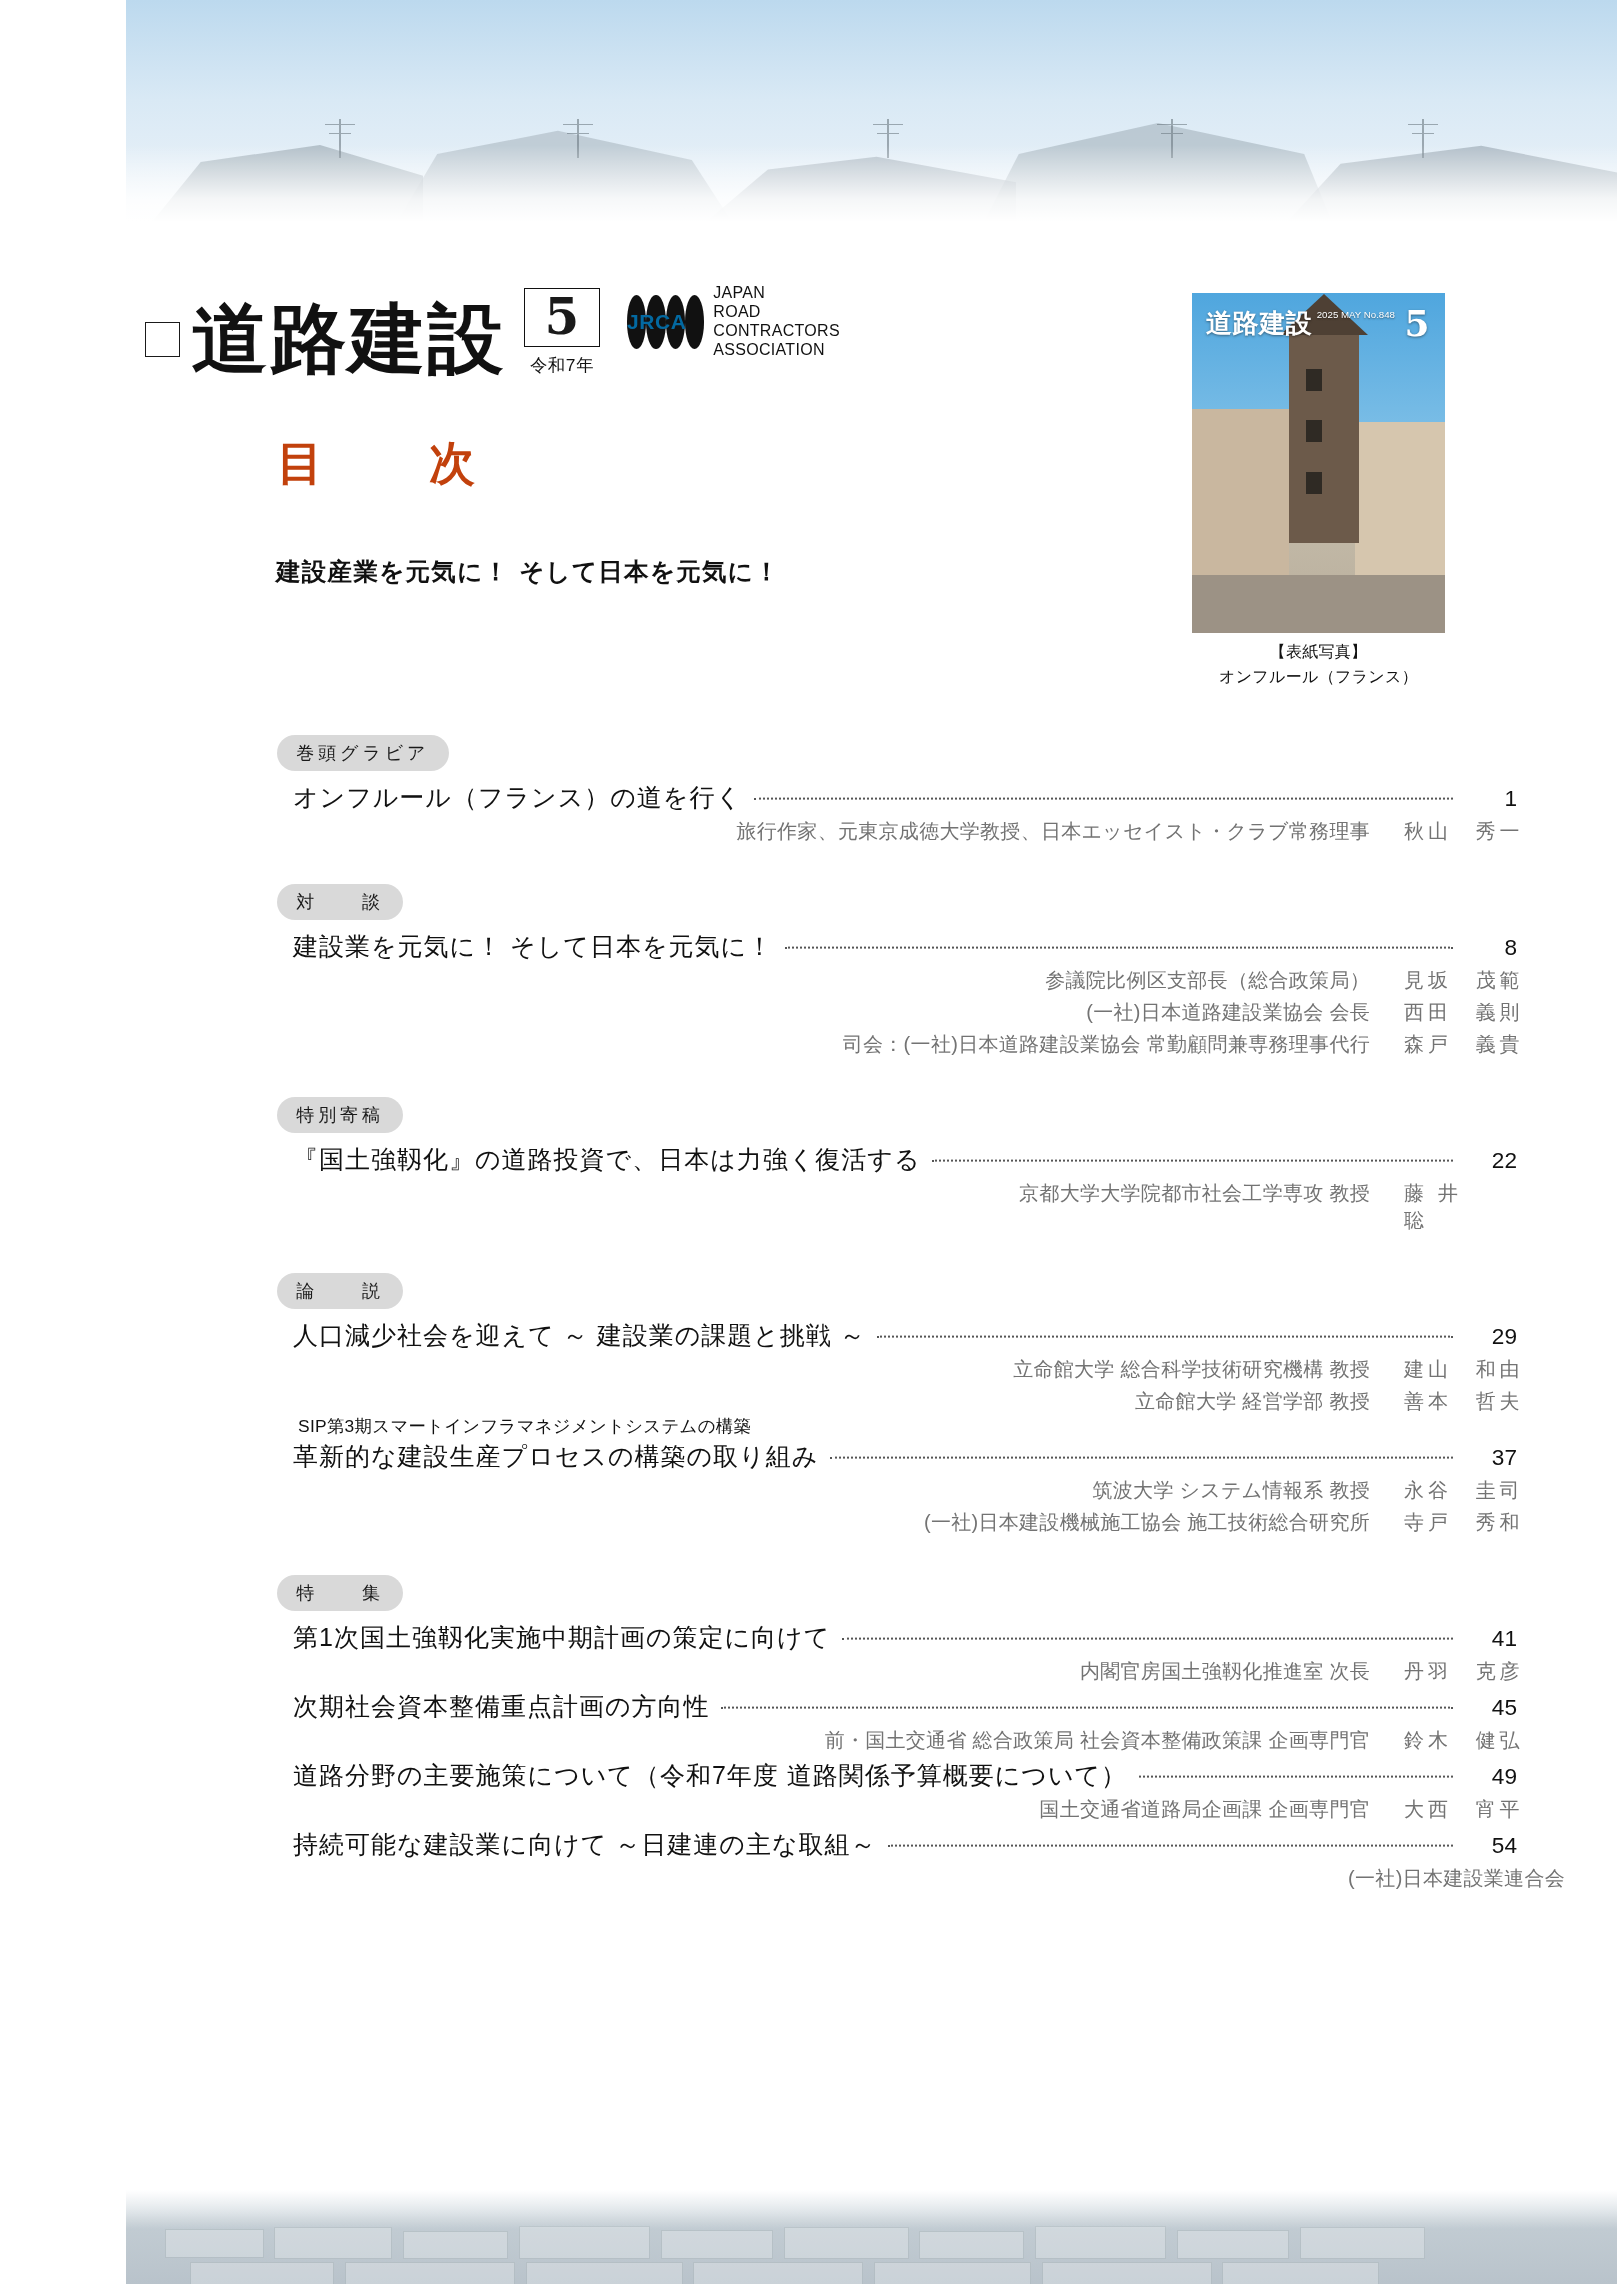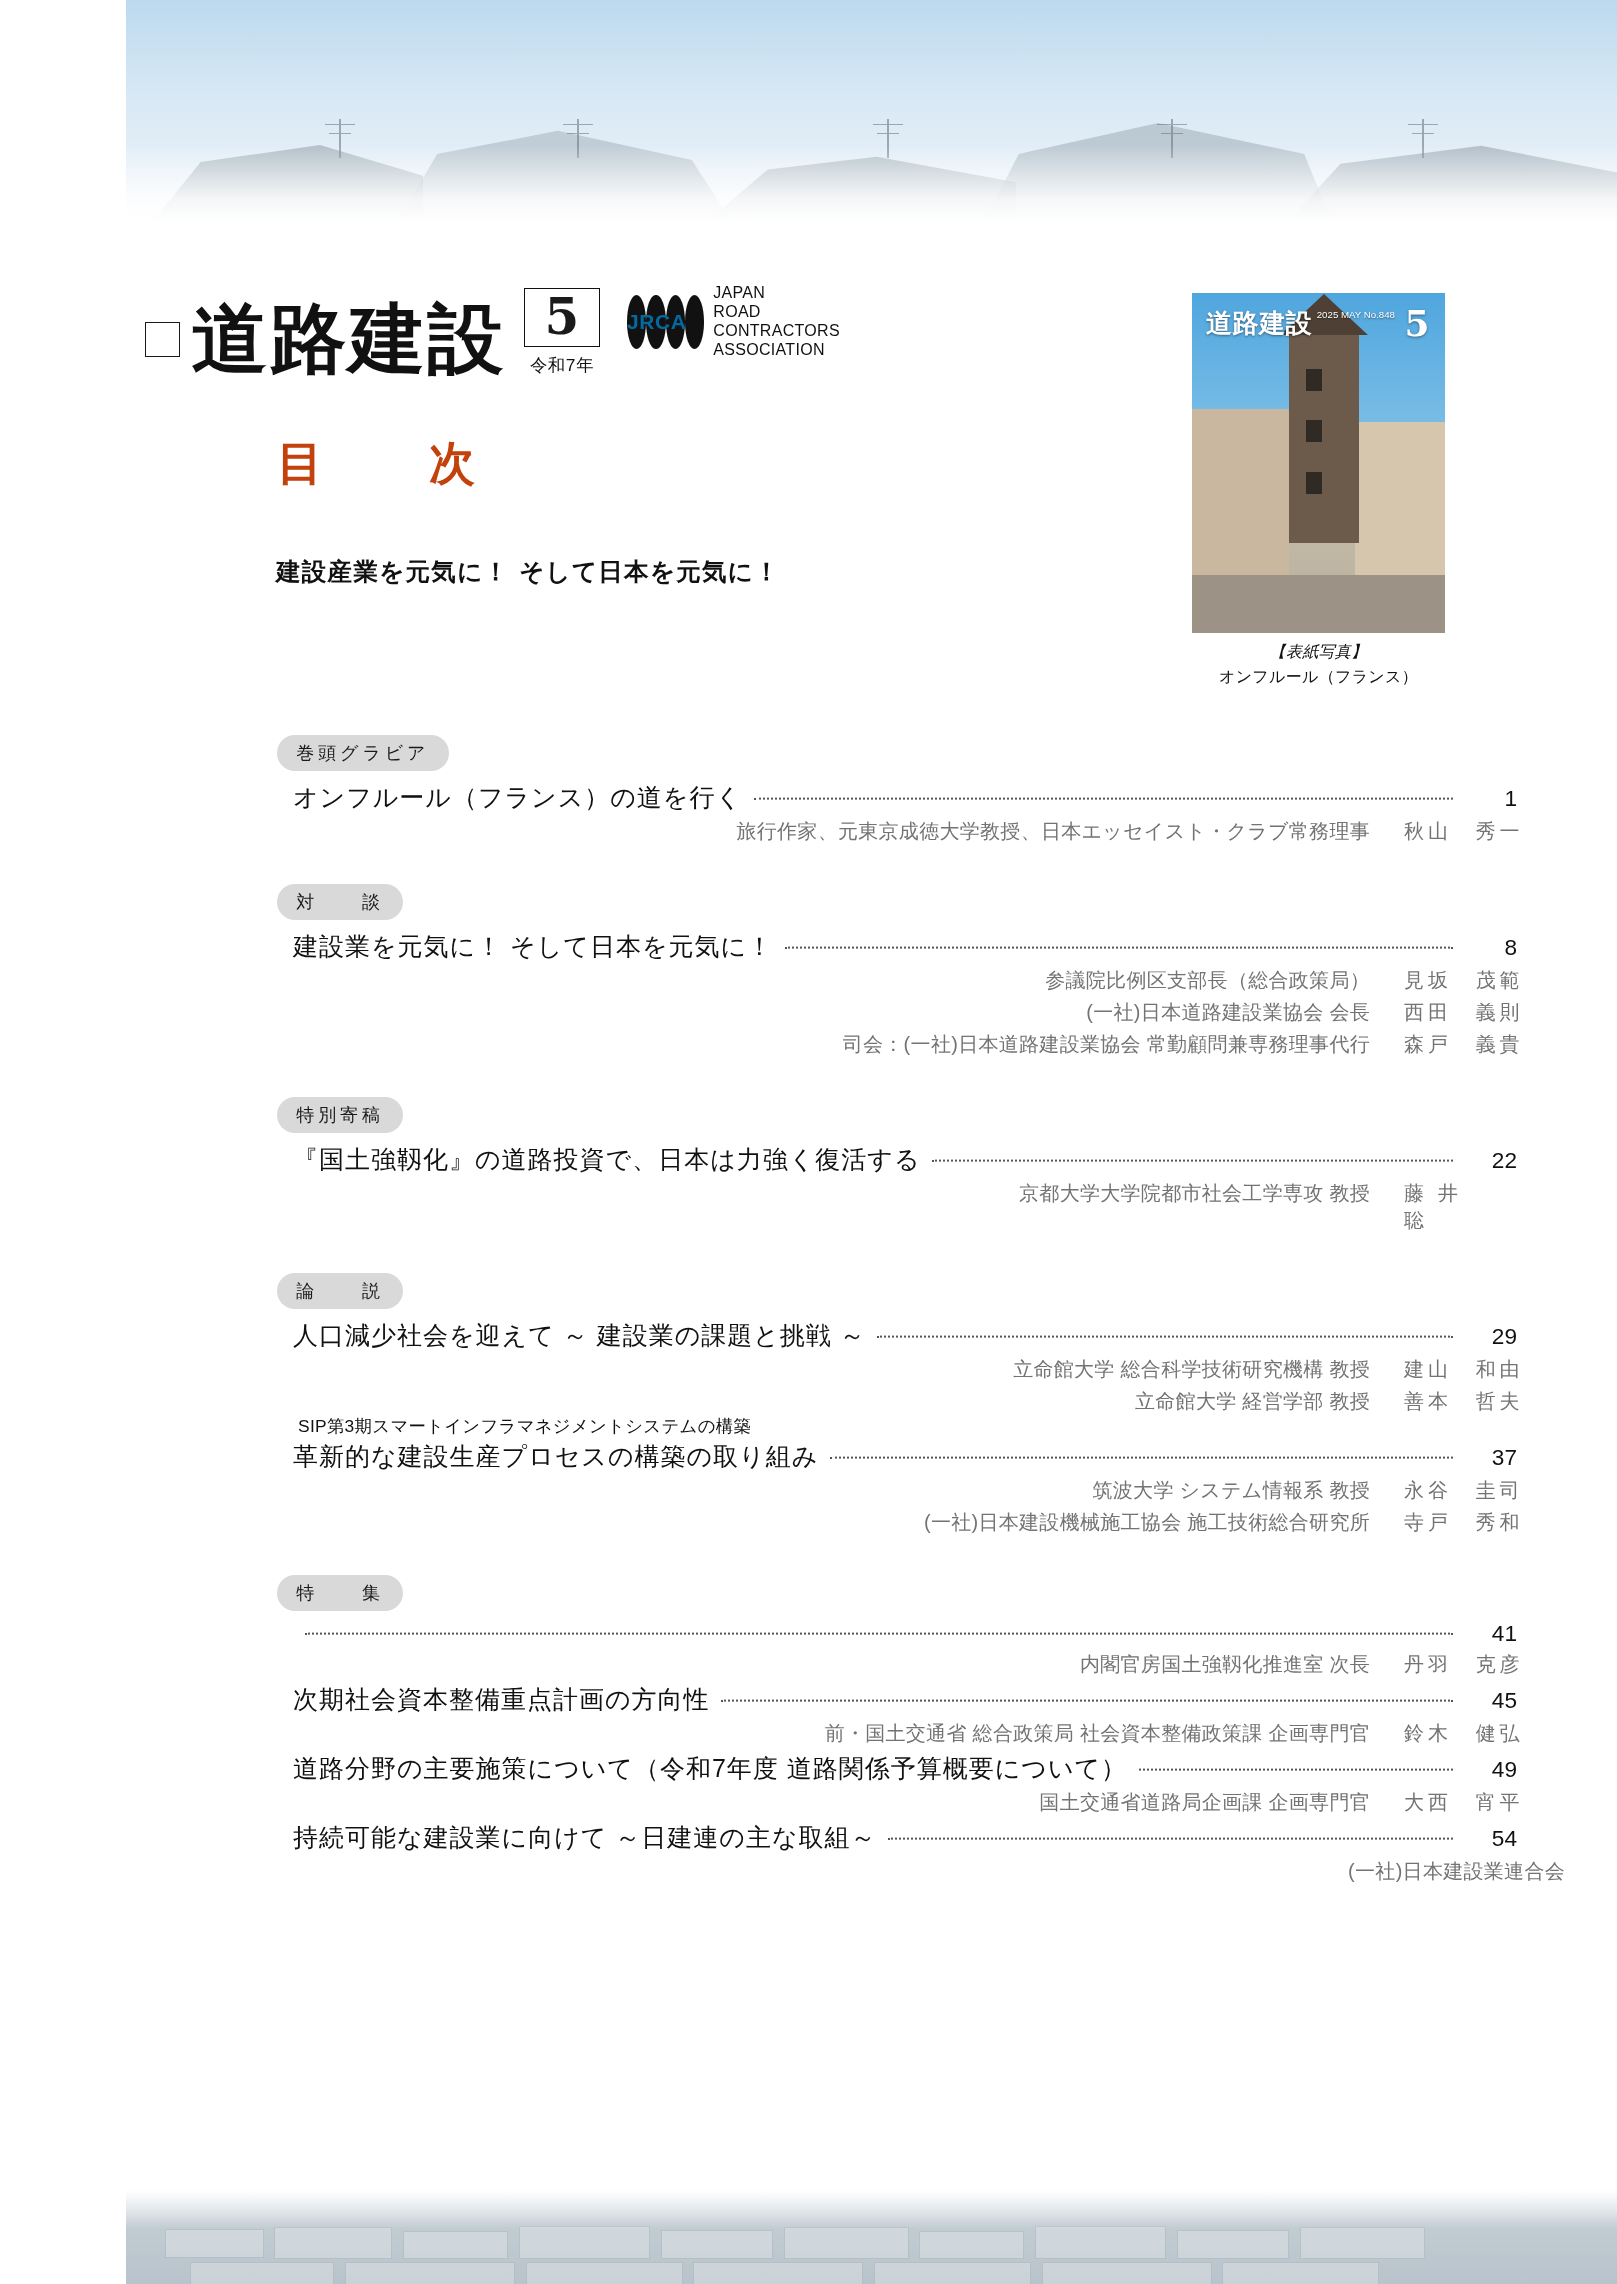--- a/index.html
+++ b/index.html
@@ -197,21 +197,21 @@
   .cover .num-mini {
     position:absolute; right:15.5px; top:9px;
     font-family:"DejaVu Serif","Liberation Serif",serif; font-weight:700; font-size:36px; color:#ffffff;
     text-shadow: 0 1.3px 2.6px rgba(0,0,0,.45);
   }
   .cover .meta-mini {
     position:absolute; right:50px; top:15.5px; font-size:9.7px; color:#ffffff; line-height:1.25;
     text-align:right; text-shadow: 0 0.6px 1.9px rgba(0,0,0,.5);
   }
   .cover-cap1 {
-    margin-top: 9px; text-align: center; font-size: 16px; color: #111; letter-spacing: 0.3px; font-style: italic;
+    margin-top: 9px; text-align: center; font-size: 16px; color: #111; letter-spacing: 0.3px;
   }
   .cover-cap2 {
     margin-top: 3.9px; text-align: center; font-size: 16px; color: #111; letter-spacing: 0.3px;
   }
 
   
   .toc {
     position: absolute; left: 0; top: 735px; width: 1617px;
   }
   .section { margin-bottom: 0; }
@@ -434,20 +434,21 @@
       </div>
     </div>
   </div>
 
   <div class="gap-md"></div>
 
   <div class="section">
     <div class="sec-label">特　　集</div>
 
     <div class="entry">
+      <span class="title">第1次国土強靱化実施中期計画の策定に向けて</span>
       <span class="leader"></span>
       <span class="page">41</span>
     </div>
     <div class="authors">
       <div class="author-line">
         <span class="affil">内閣官房国土強靱化推進室 次長</span>
         <span class="name">丹羽　克彦</span>
       </div>
     </div>
 

